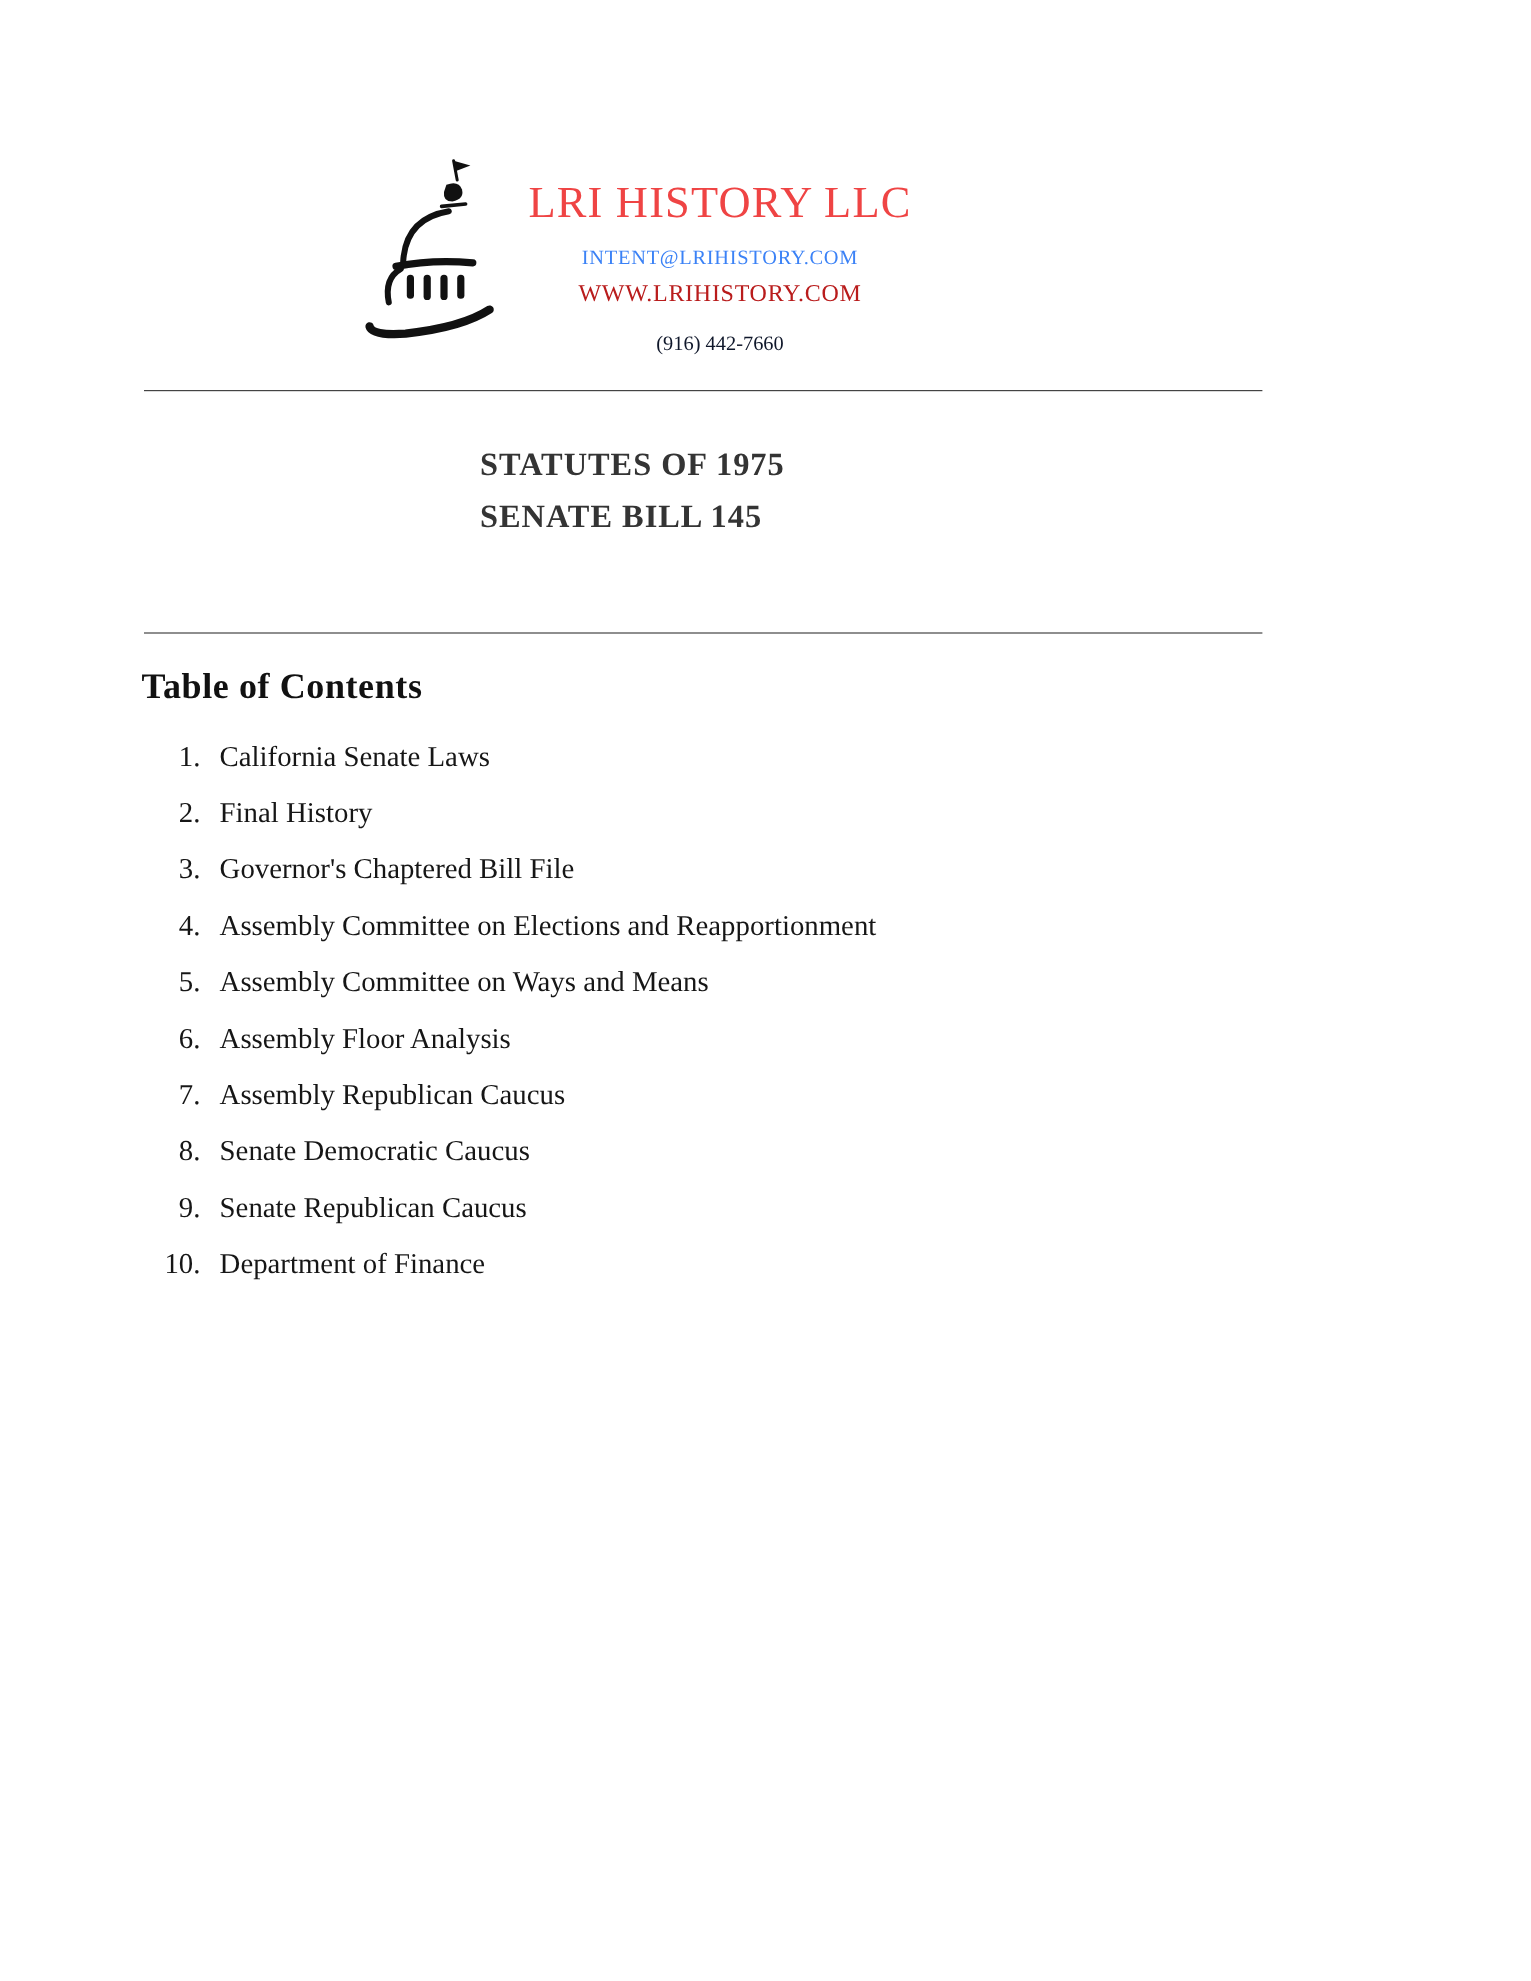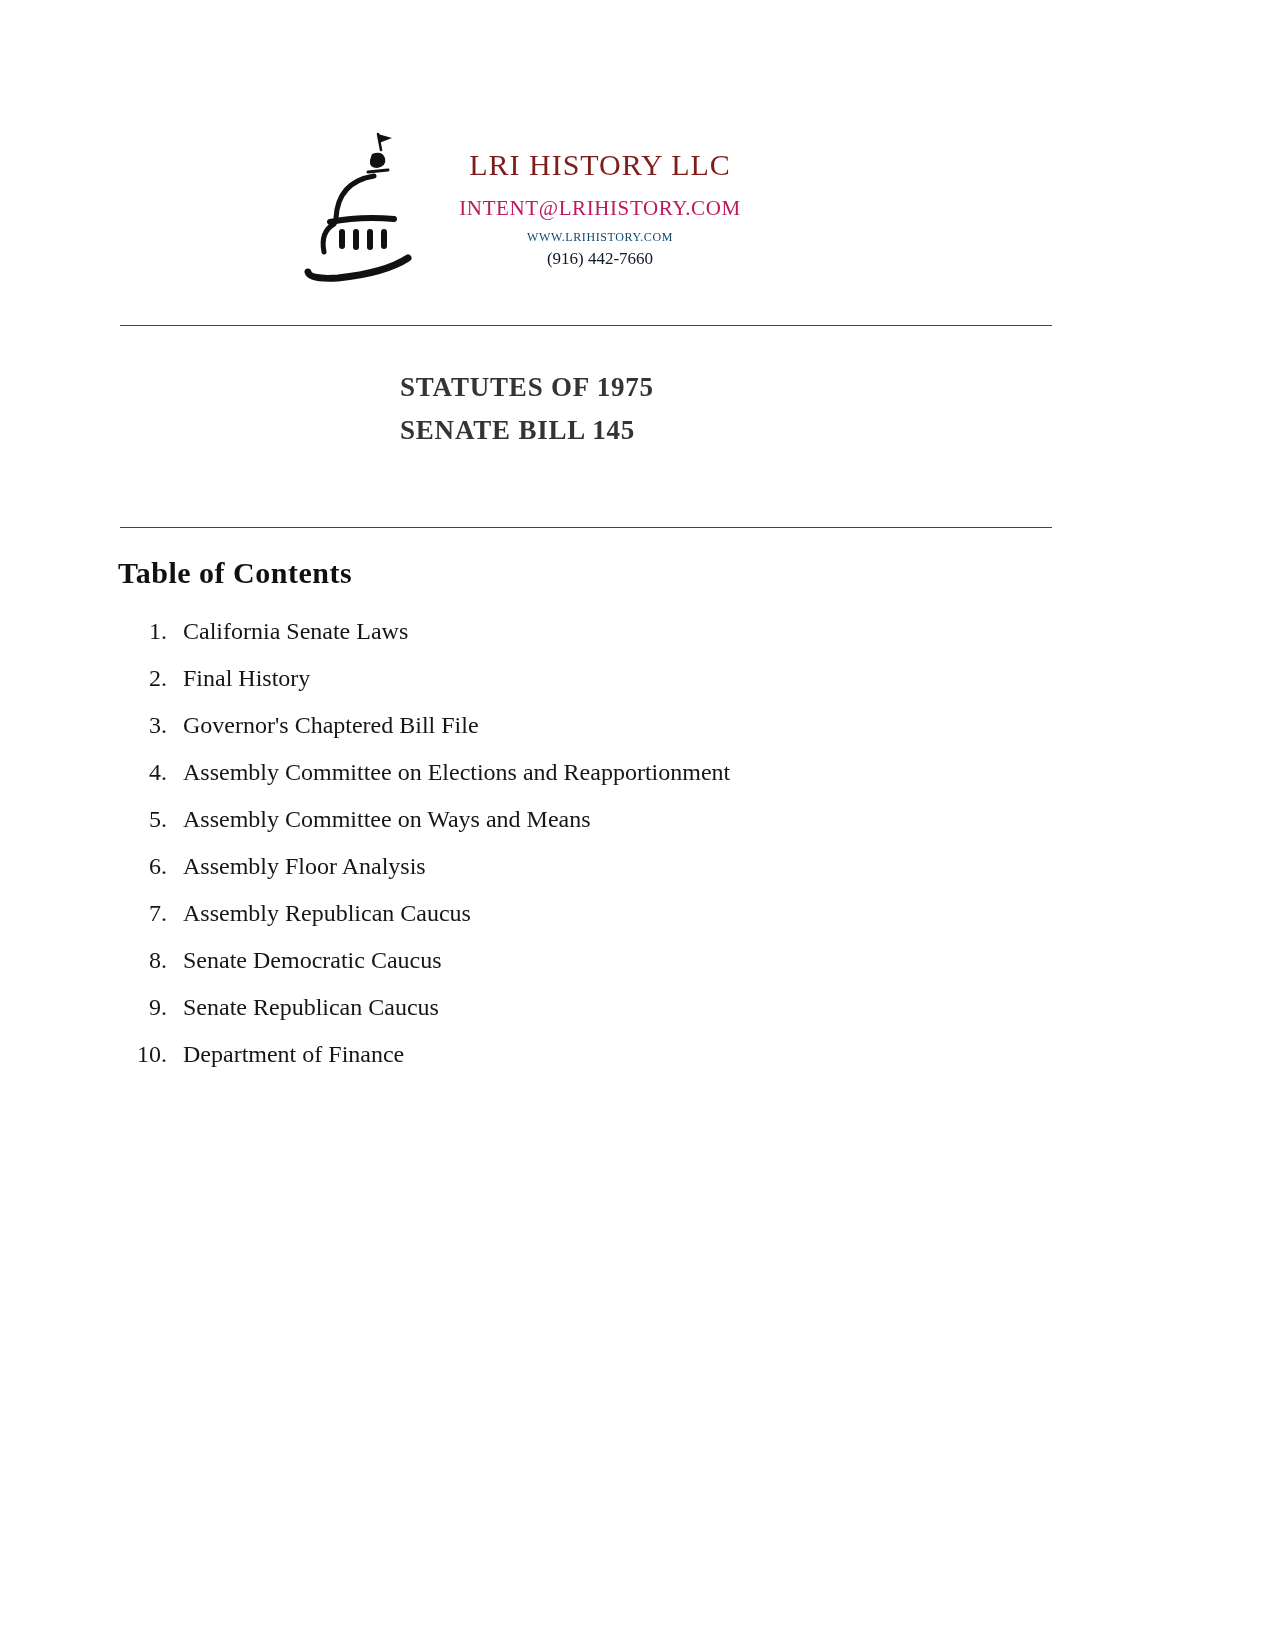--- a/index.html
+++ b/index.html
@@ -24,38 +24,38 @@
     height: 170px;
   }
   .header-text {
     position: absolute;
     left: 440px;
     top: 148px;
     width: 320px;
     text-align: center;
   }
   .company-name {
-    font-size: 30px;
+    font-size: 37px;
     letter-spacing: 1px;
-    color: #7f1d1d;
+    color: #ef4444;
     margin-bottom: 14px;
     white-space: nowrap;
   }
   .contact-email {
-    font-size: 21px;
+    font-size: 17px;
     letter-spacing: 0.6px;
-    color: #be185d;
+    color: #3b82f6;
     margin-bottom: 9px;
     white-space: nowrap;
   }
   .contact-web {
-    font-size: 12px;
+    font-size: 20px;
     letter-spacing: 0.6px;
-    color: #0c4a6e;
-    margin-bottom: 4px;
+    color: #b91c1c;
+    margin-bottom: 20px;
     white-space: nowrap;
   }
   .contact-phone {
     font-size: 17px;
     color: #0f172a;
     white-space: nowrap;
   }
 
   .rule {
     position: absolute;

